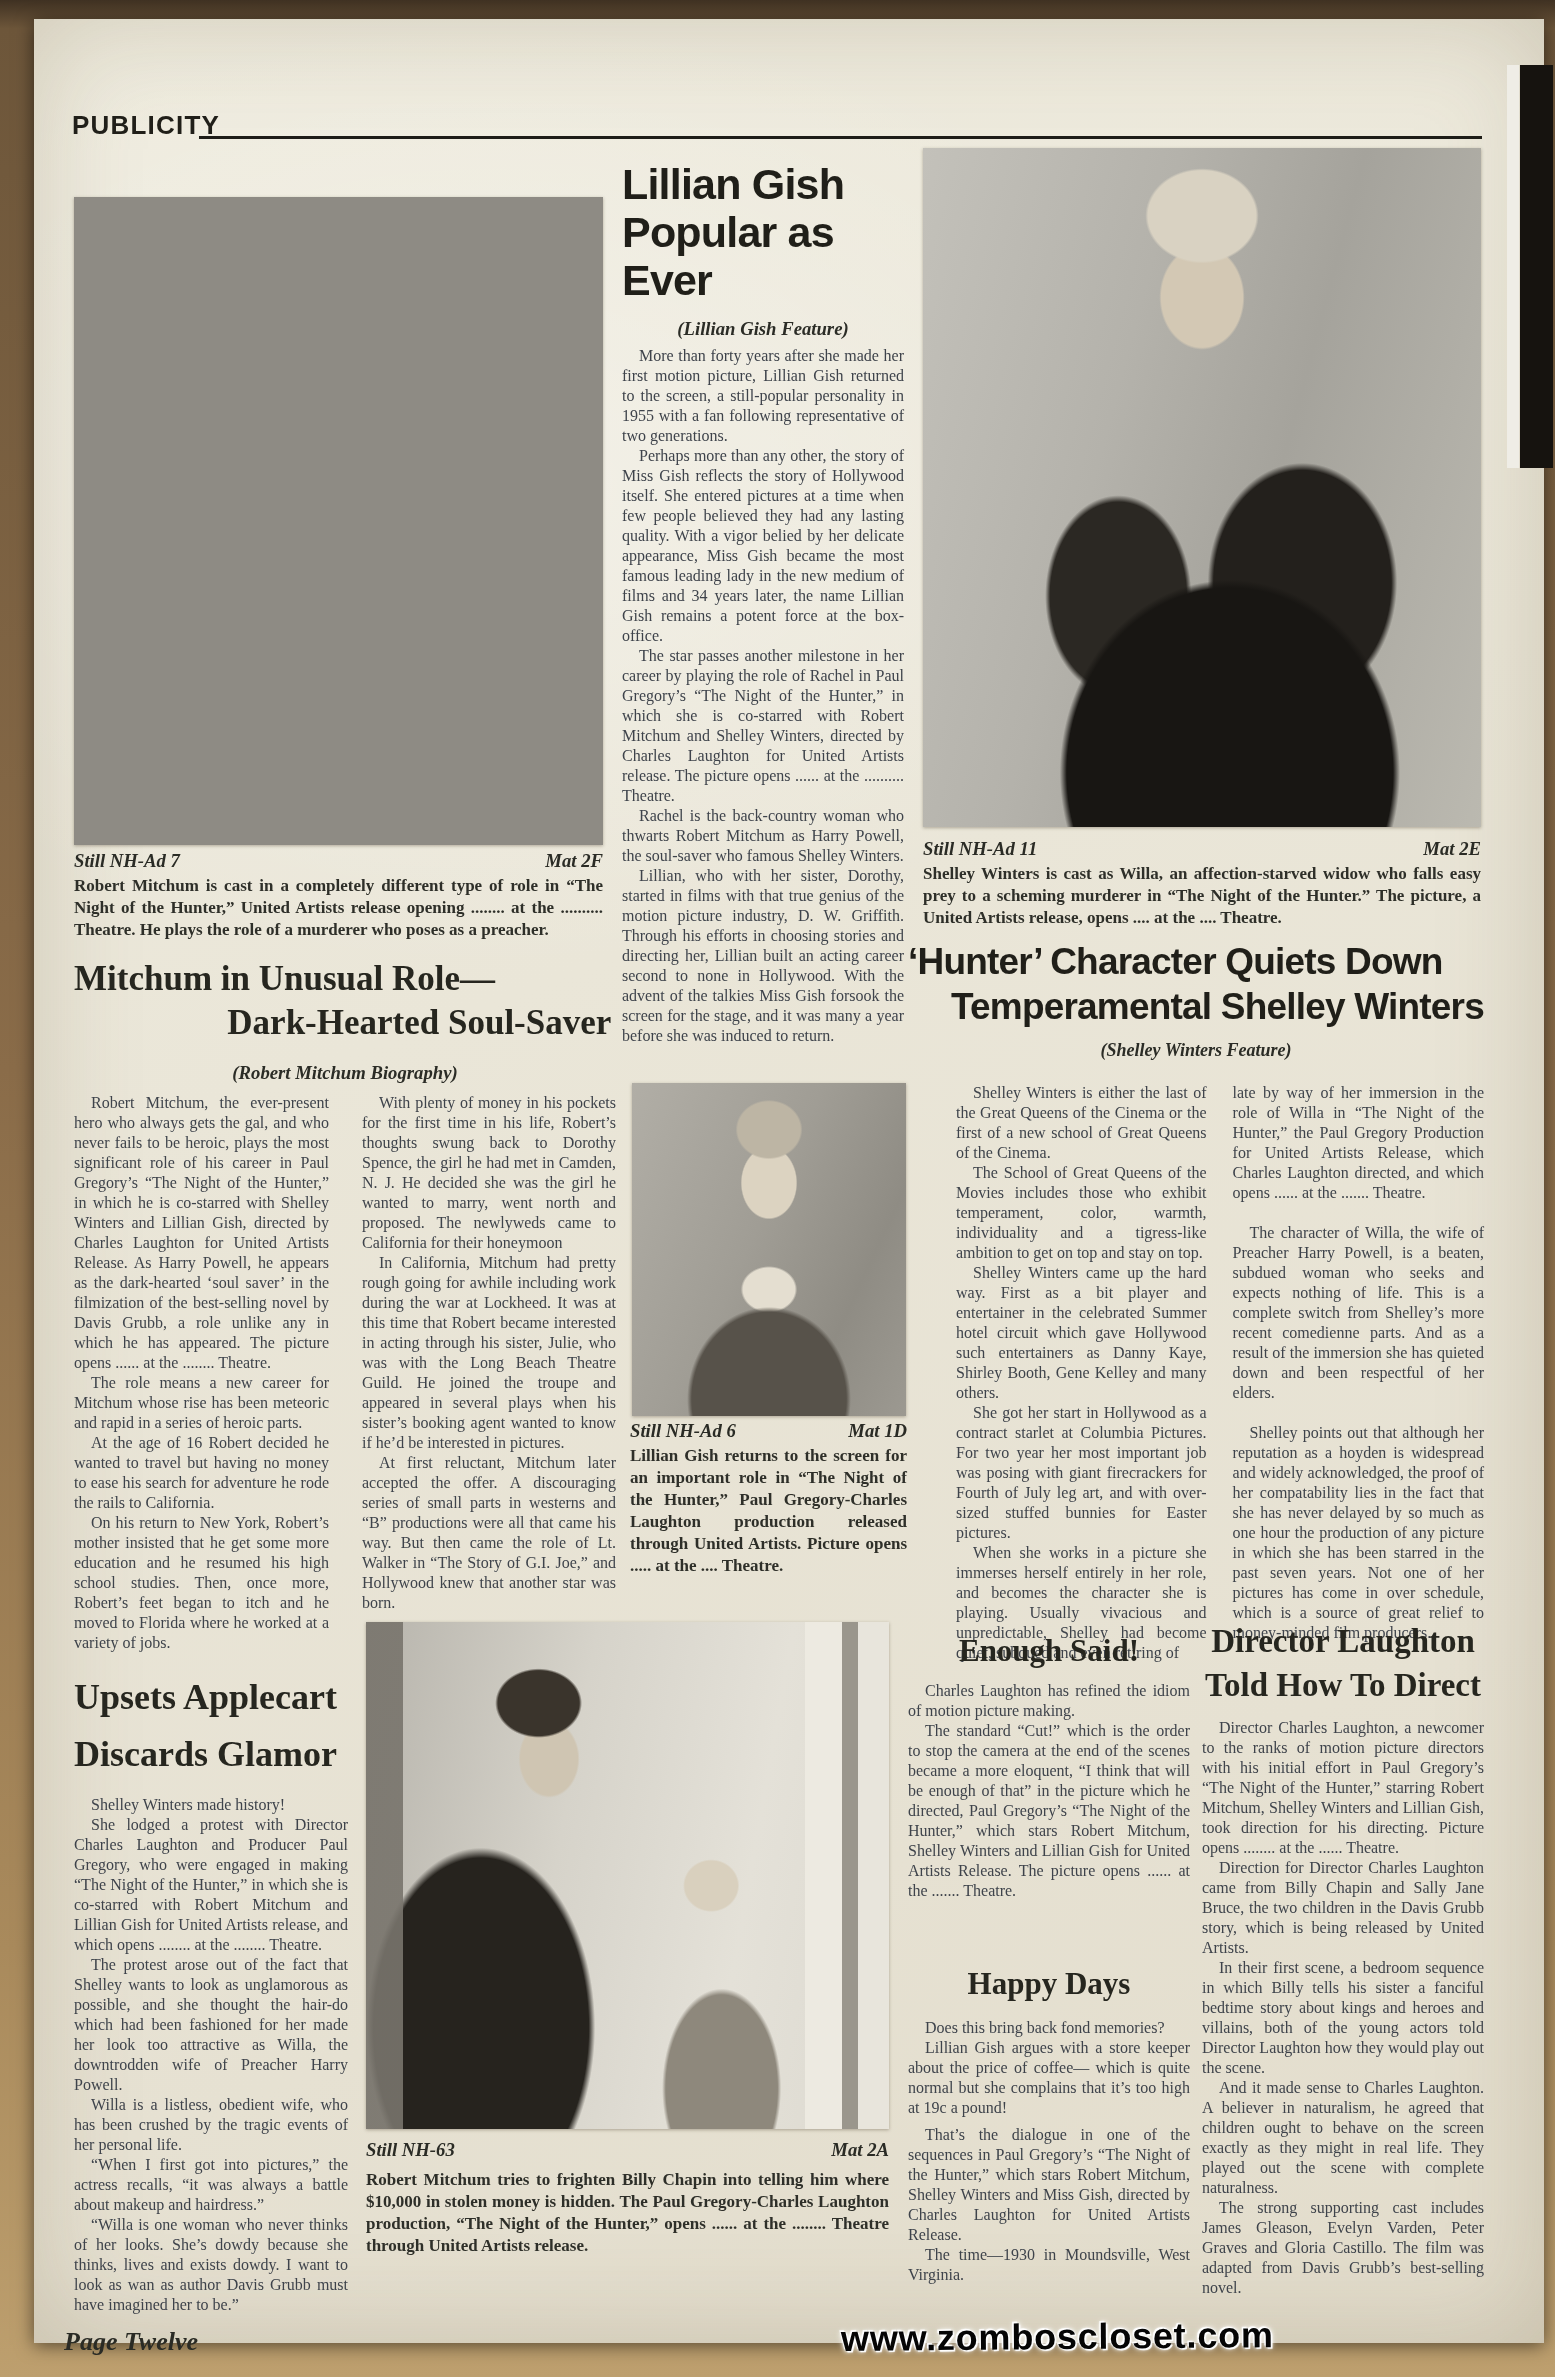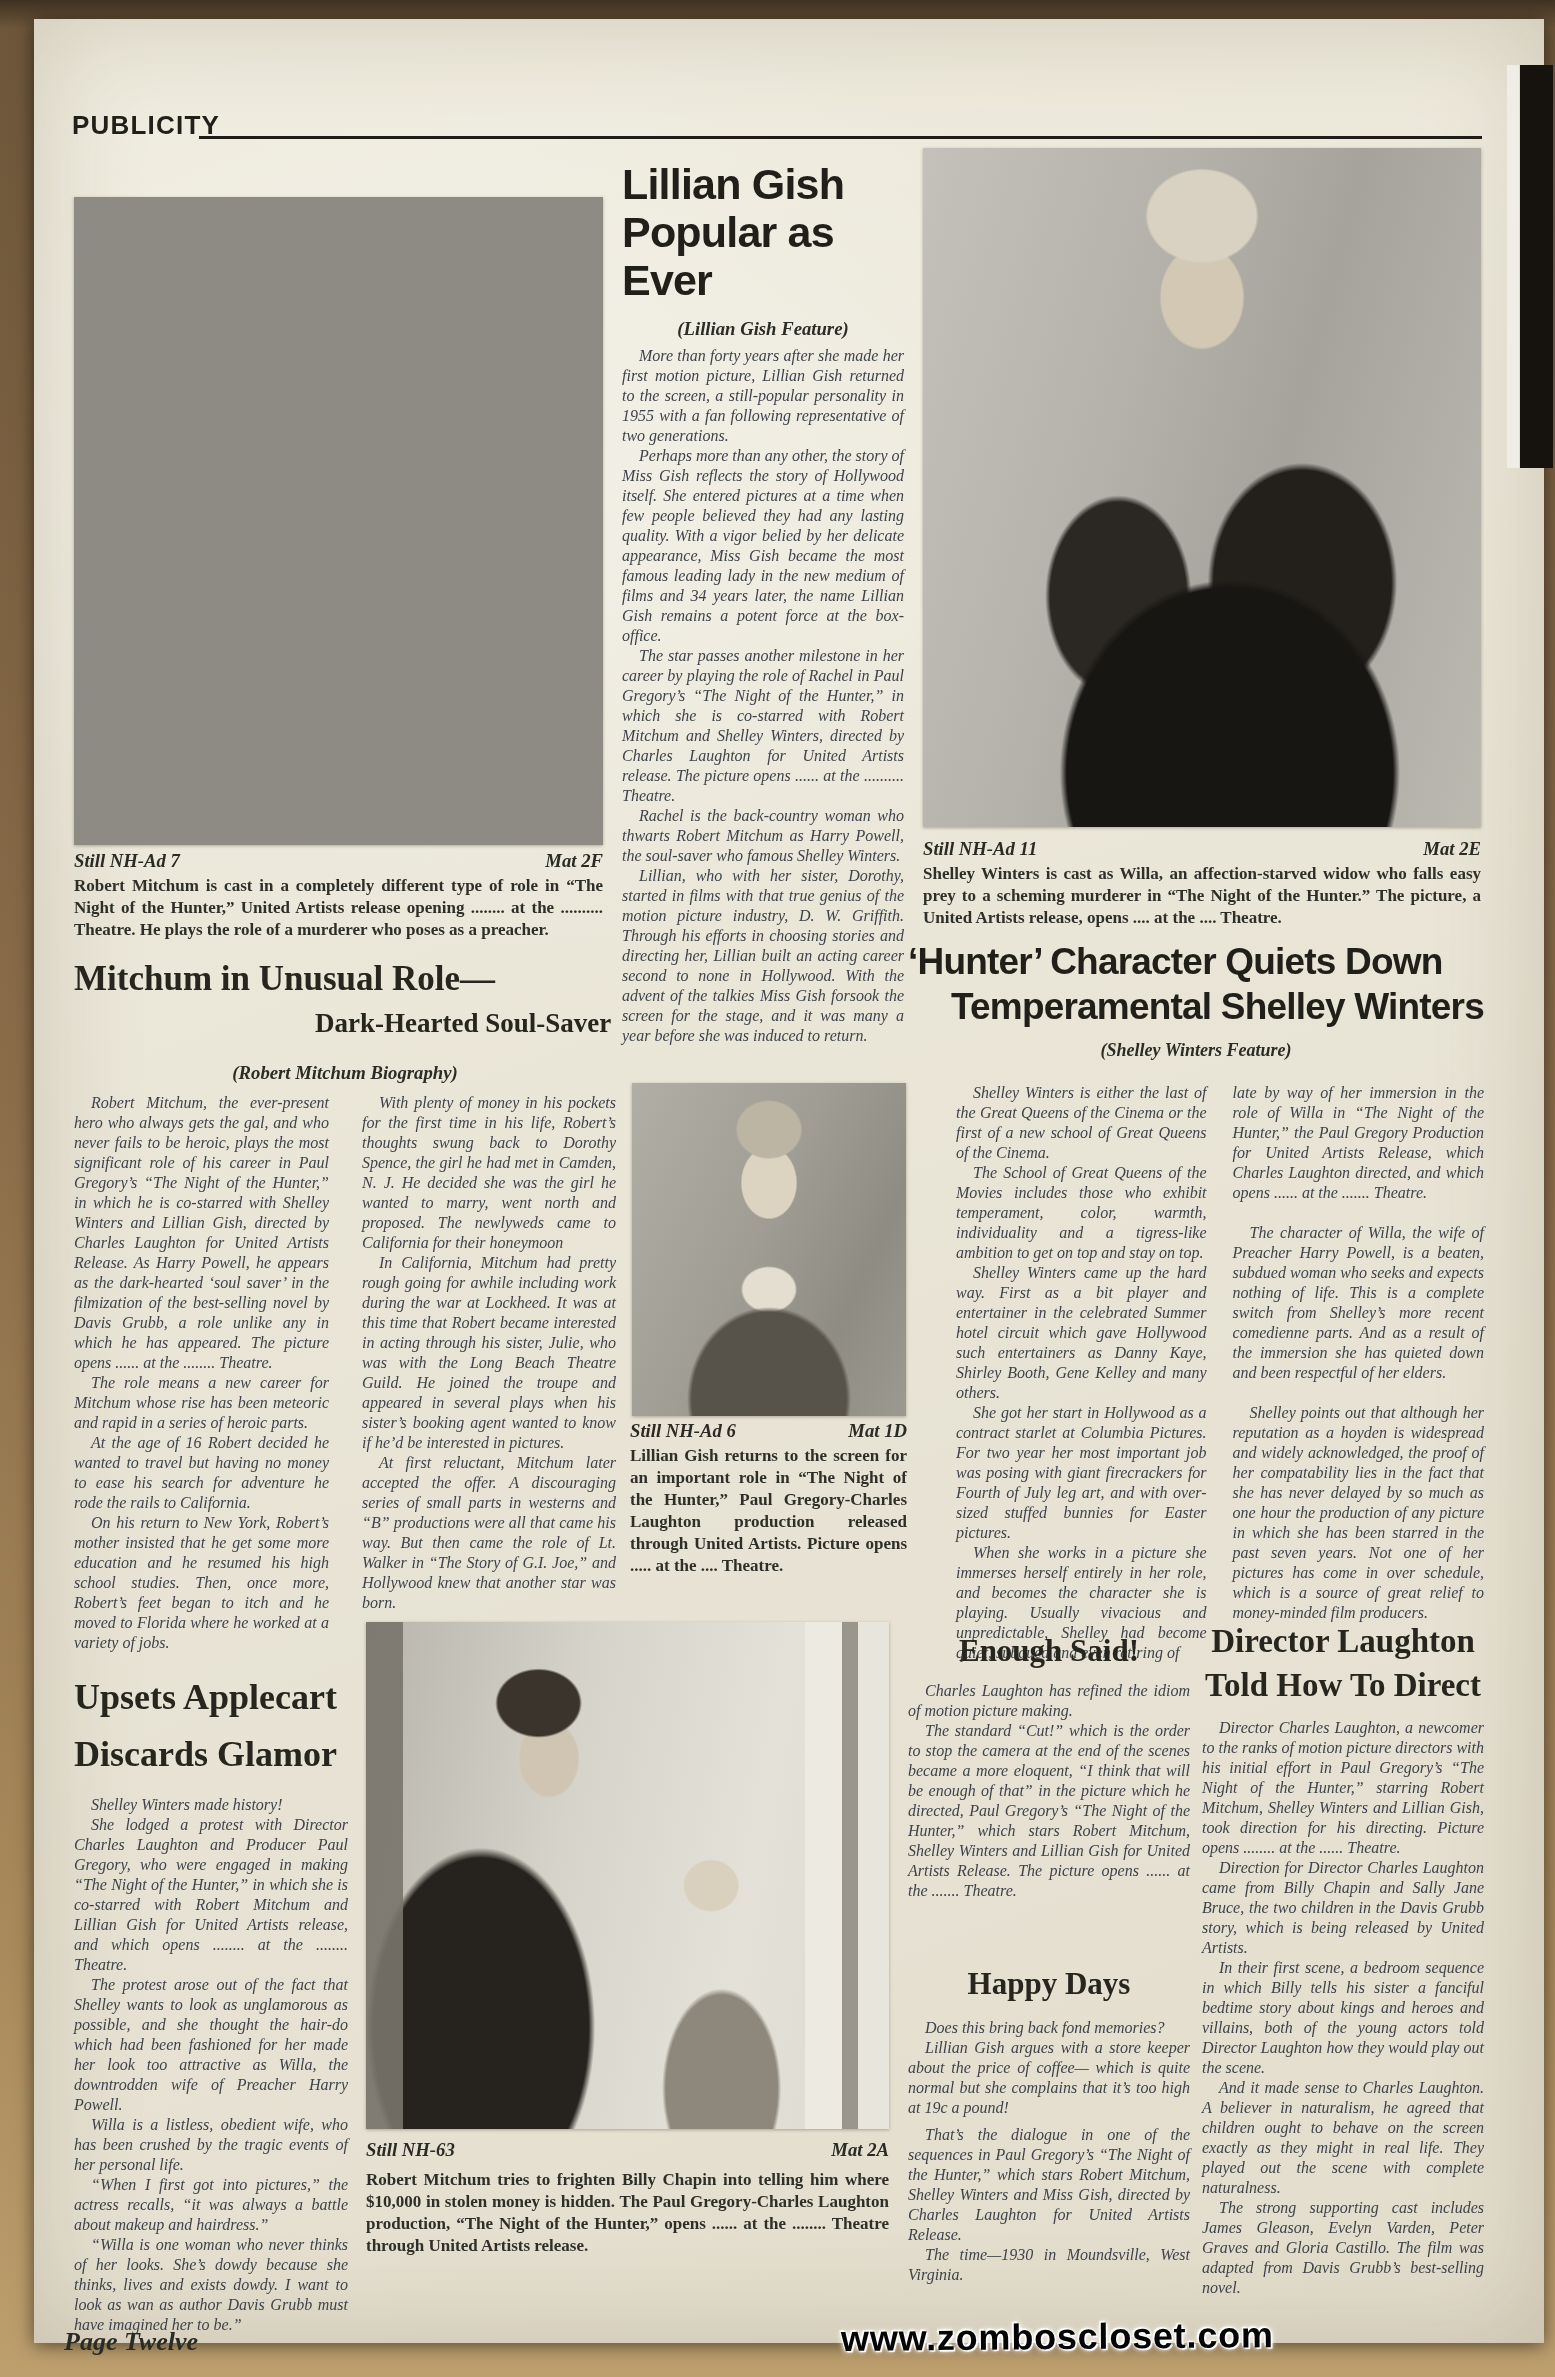--- a/index.html
+++ b/index.html
@@ -18,21 +18,21 @@
   .edge-white { position:absolute; left:1507px; top:65px; width:12.4px; height:403px; background:#efede6; }
   .edge-black { position:absolute; left:1520px; top:65px; width:33px; height:403px; background:#16130f; }
 
   .abs { position:absolute; }
 
   .h-sans { font-family:"Liberation Sans", sans-serif; font-weight:bold; color:#201f19; letter-spacing:-0.8px; }
   .h-serif { font-family:"Liberation Serif", serif; font-weight:bold; color:#26261f; }
   .kicker { font-family:"Liberation Serif", serif; font-style:italic; font-weight:bold; color:#2b2c26; text-align:center; }
 
   .body-col { font-size:16px; line-height:20px; text-align:justify; color:#3e434b; }
-  .body-col p { margin:0; text-indent:17px;font-style:italic; }
+  .body-col p { margin:0; text-indent:17px; }
   .body-col p.no-indent { text-indent:0; }
 
   .still-line { display:flex; justify-content:space-between; font-style:italic; font-weight:bold; font-size:18.7px; color:#2a2b25; }
   .caption-text { font-weight:bold; font-size:17px; line-height:22px; text-align:justify; color:#2e2f29; margin-top:3.1px; }
 
   .photo { box-shadow:0 0.8px 3.1px rgba(60,50,30,.35); }
 
   .rule { background:#1e1d18; }
 
   .watermark {
@@ -96,21 +96,21 @@
 <div class="abs" style="left:923px; top:838px; width:558px;">
   <div class="still-line">
     <span>Still NH-Ad 11</span>
     <span>Mat 2E</span>
   </div>
   <div class="caption-text">Shelley Winters is cast as Willa, an affection-starved widow who falls easy prey to a scheming murderer in “The Night of the Hunter.” The picture, a United Artists release, opens .... at the .... Theatre.</div>
 </div>
 
 <div class="abs" style="left:74px; top:957px; width:542px;">
   <div class="h-serif" style="font-size:35px; line-height:44px; text-align:left;">Mitchum in Unusual Role—</div>
-  <div class="h-serif" style="font-size:27px; line-height:44px; text-align:right; padding-right:4.7px;">Dark-Hearted Soul-Saver</div>
+  <div class="h-serif" style="font-size:35px; line-height:44px; text-align:right; padding-right:4.7px;">Dark-Hearted Soul-Saver</div>
   <div class="kicker" style="font-size:18.7px; margin-top:17px;">(Robert Mitchum Biography)</div>
   <div style="display:flex; gap:33px; margin-top:9.3px;">
     <div class="body-col" style="width:264px;">
       <p>Robert Mitchum, the ever-present hero who always gets the gal, and who never fails to be heroic, plays the most significant role of his career in Paul Gregory’s “The Night of the Hunter,” in which he is co-starred with Shelley Winters and Lillian Gish, directed by Charles Laughton for United Artists Release. As Harry Powell, he appears as the dark-hearted ‘soul saver’ in the filmization of the best-selling novel by Davis Grubb, a role unlike any in which he has appeared. The picture opens ...... at the ........ Theatre.</p>
       <p>The role means a new career for Mitchum whose rise has been meteoric and rapid in a series of heroic parts.</p>
       <p>At the age of 16 Robert decided he wanted to travel but having no money to ease his search for adventure he rode the rails to California.</p>
       <p>On his return to New York, Robert’s mother insisted that he get some more education and he resumed his high school studies. Then, once more, Robert’s feet began to itch and he moved to Florida where he worked at a variety of jobs.</p>
     </div>
     <div class="body-col" style="width:263px;">
       <p>With plenty of money in his pockets for the first time in his life, Robert’s thoughts swung back to Dorothy Spence, the girl he had met in Camden, N. J. He decided she was the girl he wanted to marry, went north and proposed. The newlyweds came to California for their honeymoon</p>

